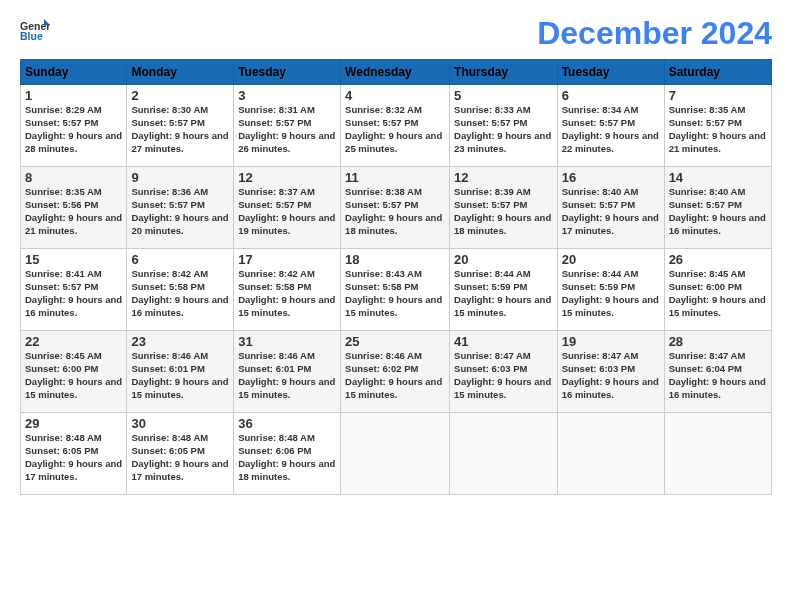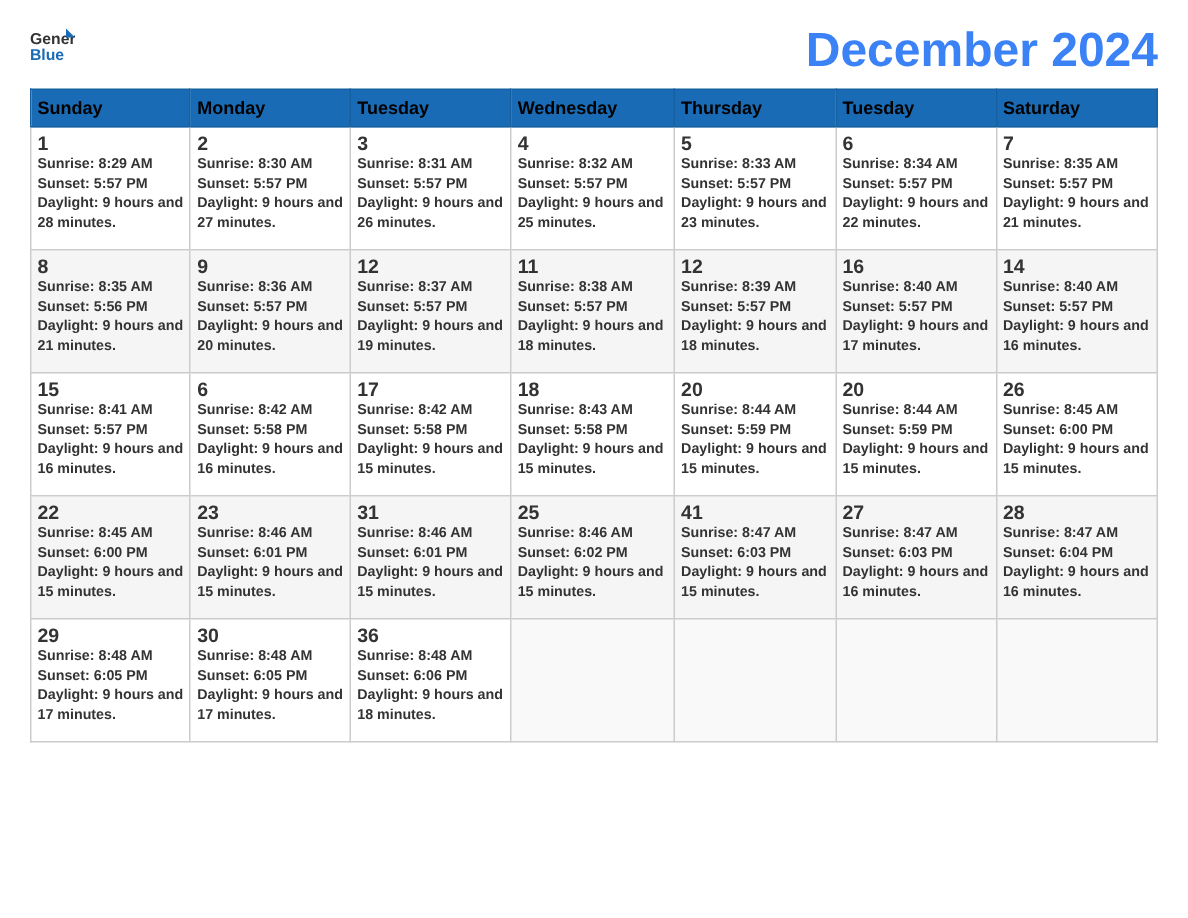--- a/index.html
+++ b/index.html
@@ -141,21 +141,21 @@
           <td><span class="day-number">20</span><span class="day-info">Sunrise: 8:44 AM<br>Sunset: 5:59 PM<br>Daylight: 9 hours and 15 minutes.</span></td>
           <td><span class="day-number">20</span><span class="day-info">Sunrise: 8:44 AM<br>Sunset: 5:59 PM<br>Daylight: 9 hours and 15 minutes.</span></td>
           <td><span class="day-number">26</span><span class="day-info">Sunrise: 8:45 AM<br>Sunset: 6:00 PM<br>Daylight: 9 hours and 15 minutes.</span></td>
         </tr>
         <tr>
           <td><span class="day-number">22</span><span class="day-info">Sunrise: 8:45 AM<br>Sunset: 6:00 PM<br>Daylight: 9 hours and 15 minutes.</span></td>
           <td><span class="day-number">23</span><span class="day-info">Sunrise: 8:46 AM<br>Sunset: 6:01 PM<br>Daylight: 9 hours and 15 minutes.</span></td>
           <td><span class="day-number">31</span><span class="day-info">Sunrise: 8:46 AM<br>Sunset: 6:01 PM<br>Daylight: 9 hours and 15 minutes.</span></td>
           <td><span class="day-number">25</span><span class="day-info">Sunrise: 8:46 AM<br>Sunset: 6:02 PM<br>Daylight: 9 hours and 15 minutes.</span></td>
           <td><span class="day-number">41</span><span class="day-info">Sunrise: 8:47 AM<br>Sunset: 6:03 PM<br>Daylight: 9 hours and 15 minutes.</span></td>
-          <td><span class="day-number">27</span><span class="day-info">Sunrise: 8:47 AM<br>Sunset: 6:03 PM<br>Daylight: 9 hours and 16 minutes.</span></td>
+          <td><span class="day-number">19</span><span class="day-info">Sunrise: 8:47 AM<br>Sunset: 6:03 PM<br>Daylight: 9 hours and 16 minutes.</span></td>
           <td><span class="day-number">28</span><span class="day-info">Sunrise: 8:47 AM<br>Sunset: 6:04 PM<br>Daylight: 9 hours and 16 minutes.</span></td>
         </tr>
         <tr>
           <td><span class="day-number">29</span><span class="day-info">Sunrise: 8:48 AM<br>Sunset: 6:05 PM<br>Daylight: 9 hours and 17 minutes.</span></td>
           <td><span class="day-number">30</span><span class="day-info">Sunrise: 8:48 AM<br>Sunset: 6:05 PM<br>Daylight: 9 hours and 17 minutes.</span></td>
           <td><span class="day-number">36</span><span class="day-info">Sunrise: 8:48 AM<br>Sunset: 6:06 PM<br>Daylight: 9 hours and 18 minutes.</span></td>
           <td class="empty-cell"></td>
           <td class="empty-cell"></td>
           <td class="empty-cell"></td>
           <td class="empty-cell"></td>

